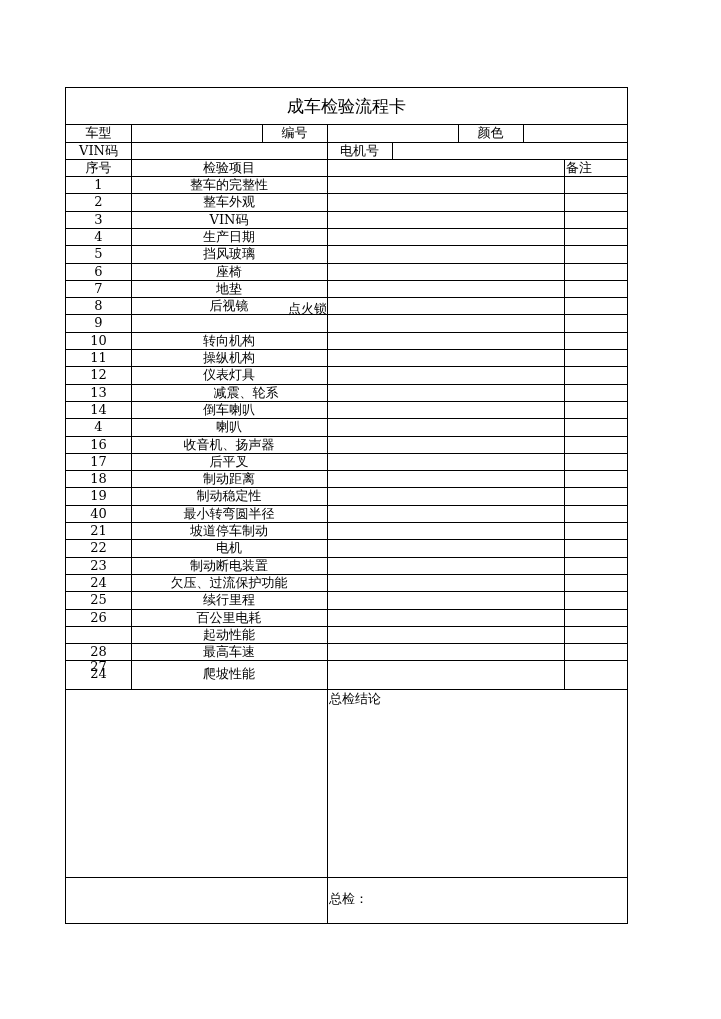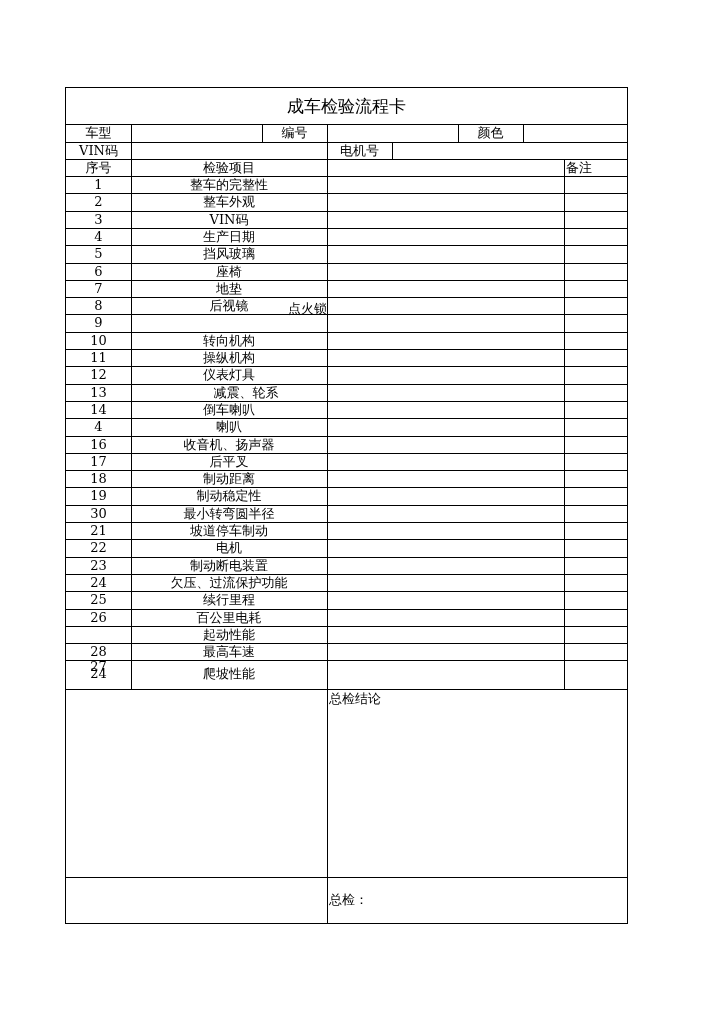--- a/index.html
+++ b/index.html
@@ -105,21 +105,21 @@
       <div class="cell l" style="left: 261px; top: 364.8px; width: 237px; height: 17.3px; line-height: 17.3px;"></div>
       <div class="cell l" style="left: 498px; top: 364.8px; width: 63px; height: 17.3px; line-height: 17.3px;"></div>
       <div class="cell c" style="left: 0px; top: 382.1px; width: 65px; height: 17.3px; line-height: 17.3px;">18</div>
       <div class="cell c" style="left: 65px; top: 382.1px; width: 196px; height: 17.3px; line-height: 17.3px;">制动距离</div>
       <div class="cell l" style="left: 261px; top: 382.1px; width: 237px; height: 17.3px; line-height: 17.3px;"></div>
       <div class="cell l" style="left: 498px; top: 382.1px; width: 63px; height: 17.3px; line-height: 17.3px;"></div>
       <div class="cell c" style="left: 0px; top: 399.4px; width: 65px; height: 17.3px; line-height: 17.3px;">19</div>
       <div class="cell c" style="left: 65px; top: 399.4px; width: 196px; height: 17.3px; line-height: 17.3px;">制动稳定性</div>
       <div class="cell l" style="left: 261px; top: 399.4px; width: 237px; height: 17.3px; line-height: 17.3px;"></div>
       <div class="cell l" style="left: 498px; top: 399.4px; width: 63px; height: 17.3px; line-height: 17.3px;"></div>
-      <div class="cell c" style="left: 0px; top: 416.7px; width: 65px; height: 17.3px; line-height: 17.3px;">30</div>
+      <div class="cell c" style="left: 0px; top: 416.7px; width: 65px; height: 17.3px; line-height: 17.3px;">40</div>
       <div class="cell c" style="left: 65px; top: 416.7px; width: 196px; height: 17.3px; line-height: 17.3px;">最小转弯圆半径</div>
       <div class="cell l" style="left: 261px; top: 416.7px; width: 237px; height: 17.3px; line-height: 17.3px;"></div>
       <div class="cell l" style="left: 498px; top: 416.7px; width: 63px; height: 17.3px; line-height: 17.3px;"></div>
       <div class="cell c" style="left: 0px; top: 434px; width: 65px; height: 17.3px; line-height: 17.3px;">21</div>
       <div class="cell c" style="left: 65px; top: 434px; width: 196px; height: 17.3px; line-height: 17.3px;">坡道停车制动</div>
       <div class="cell l" style="left: 261px; top: 434px; width: 237px; height: 17.3px; line-height: 17.3px;"></div>
       <div class="cell l" style="left: 498px; top: 434px; width: 63px; height: 17.3px; line-height: 17.3px;"></div>
       <div class="cell c" style="left: 0px; top: 451.3px; width: 65px; height: 17.3px; line-height: 17.3px;">22</div>
       <div class="cell c" style="left: 65px; top: 451.3px; width: 196px; height: 17.3px; line-height: 17.3px;">电机</div>
       <div class="cell l" style="left: 261px; top: 451.3px; width: 237px; height: 17.3px; line-height: 17.3px;"></div>
@@ -151,21 +151,21 @@
       <div class="cell c" style="left: 0px; top: 572.4px; width: 65px; height: 28.6px; line-height: 28.6px;">24</div>
       <div class="cell c" style="left: 65px; top: 572.4px; width: 196px; height: 28.6px; line-height: 28.6px;">爬坡性能</div>
       <div class="cell l" style="left: 261px; top: 572.4px; width: 237px; height: 28.6px; line-height: 28.6px;"></div>
       <div class="cell l" style="left: 498px; top: 572.4px; width: 63px; height: 28.6px; line-height: 28.6px;"></div>
     </div>
 
   <div class="cell l" style="left:0;top:620px;width:261px;height:168px;"></div>
   <div class="cell l" style="left:261px;top:602px;width:300px;height:18px;">总检结论</div>
   <div class="cell l" style="left:261px;top:620px;width:300px;height:168px;"></div>
 
-  <div class="cell l" style="left:261px;top:789px;width:300px;height:46px;line-height:46px;">总检：</div>
+  <div class="cell l" style="left:261px;top:789px;width:300px;height:46px;line-height:46px;font-family:Liberation Mono, monospace;">总检：</div>
 
   <div id="lines">
       <div class="hline" style="top: 36px; left: 0px; width: 561px;"></div>
       <div class="hline" style="top: 54px; left: 0px; width: 561px;"></div>
       <div class="hline" style="top: 71px; left: 0px; width: 561px;"></div>
       <div class="hline" style="top: 88px; left: 0px; width: 561px;"></div>
       <div class="hline" style="top: 105px; left: 0px; width: 561px;"></div>
       <div class="hline" style="top: 123px; left: 0px; width: 561px;"></div>
       <div class="hline" style="top: 140px; left: 0px; width: 561px;"></div>
       <div class="hline" style="top: 157px; left: 0px; width: 561px;"></div>

